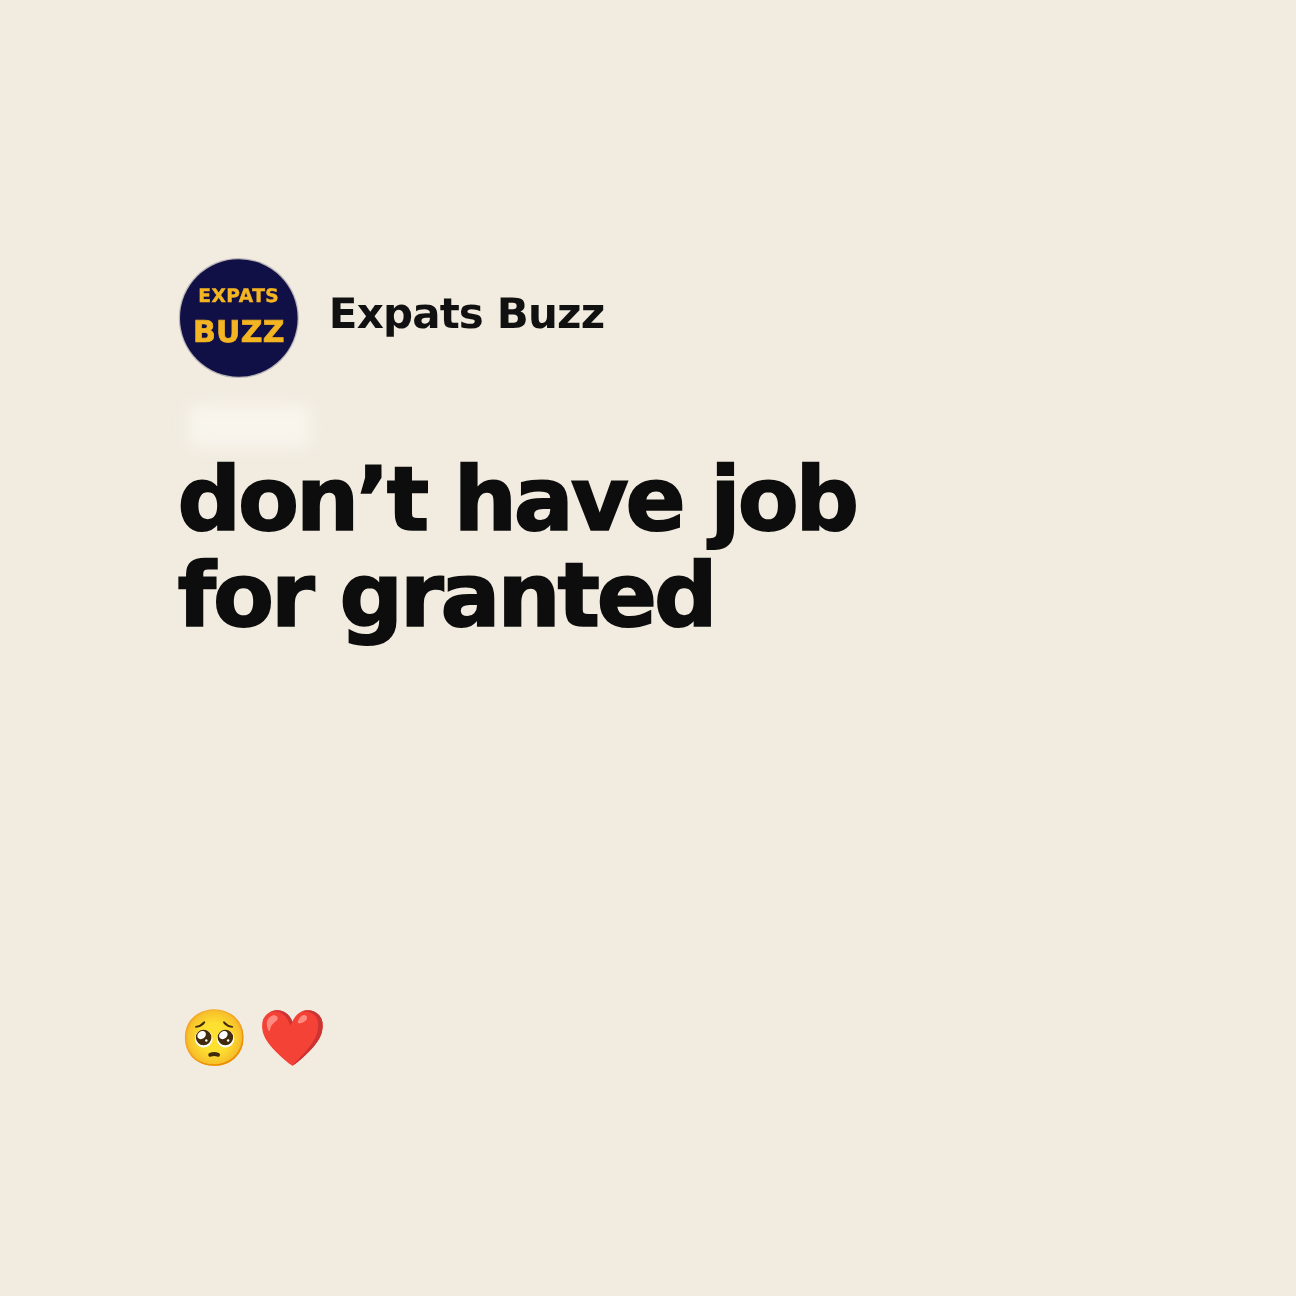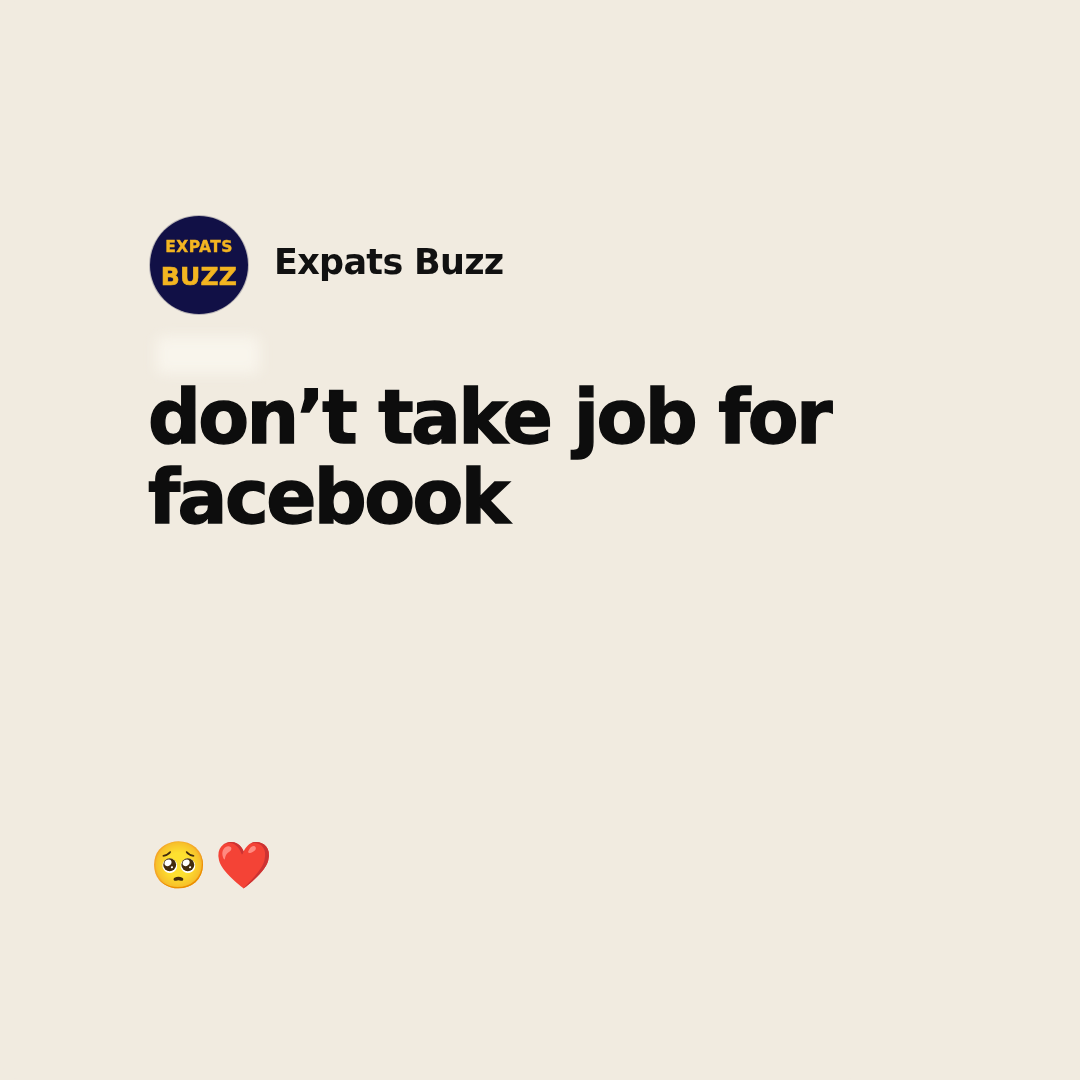--- a/index.html
+++ b/index.html
@@ -157,21 +157,21 @@
     </div>
 
     <div class="brand-text">
       <div class="brand-name">Expats Buzz</div>
     </div>
 
   </div>
 
   <div class="ghost-smudge"></div>
 
-  <div class="headline">don’t take job for facebook</div>
+  <div class="headline">don’t have job for granted</div>
 
 
   <div class="emoji-row">
     <span class="emoji-glyph">🥺</span>
     <span class="emoji-glyph">❤️</span>
   </div>
 
 </div>
 
 </body></html>

